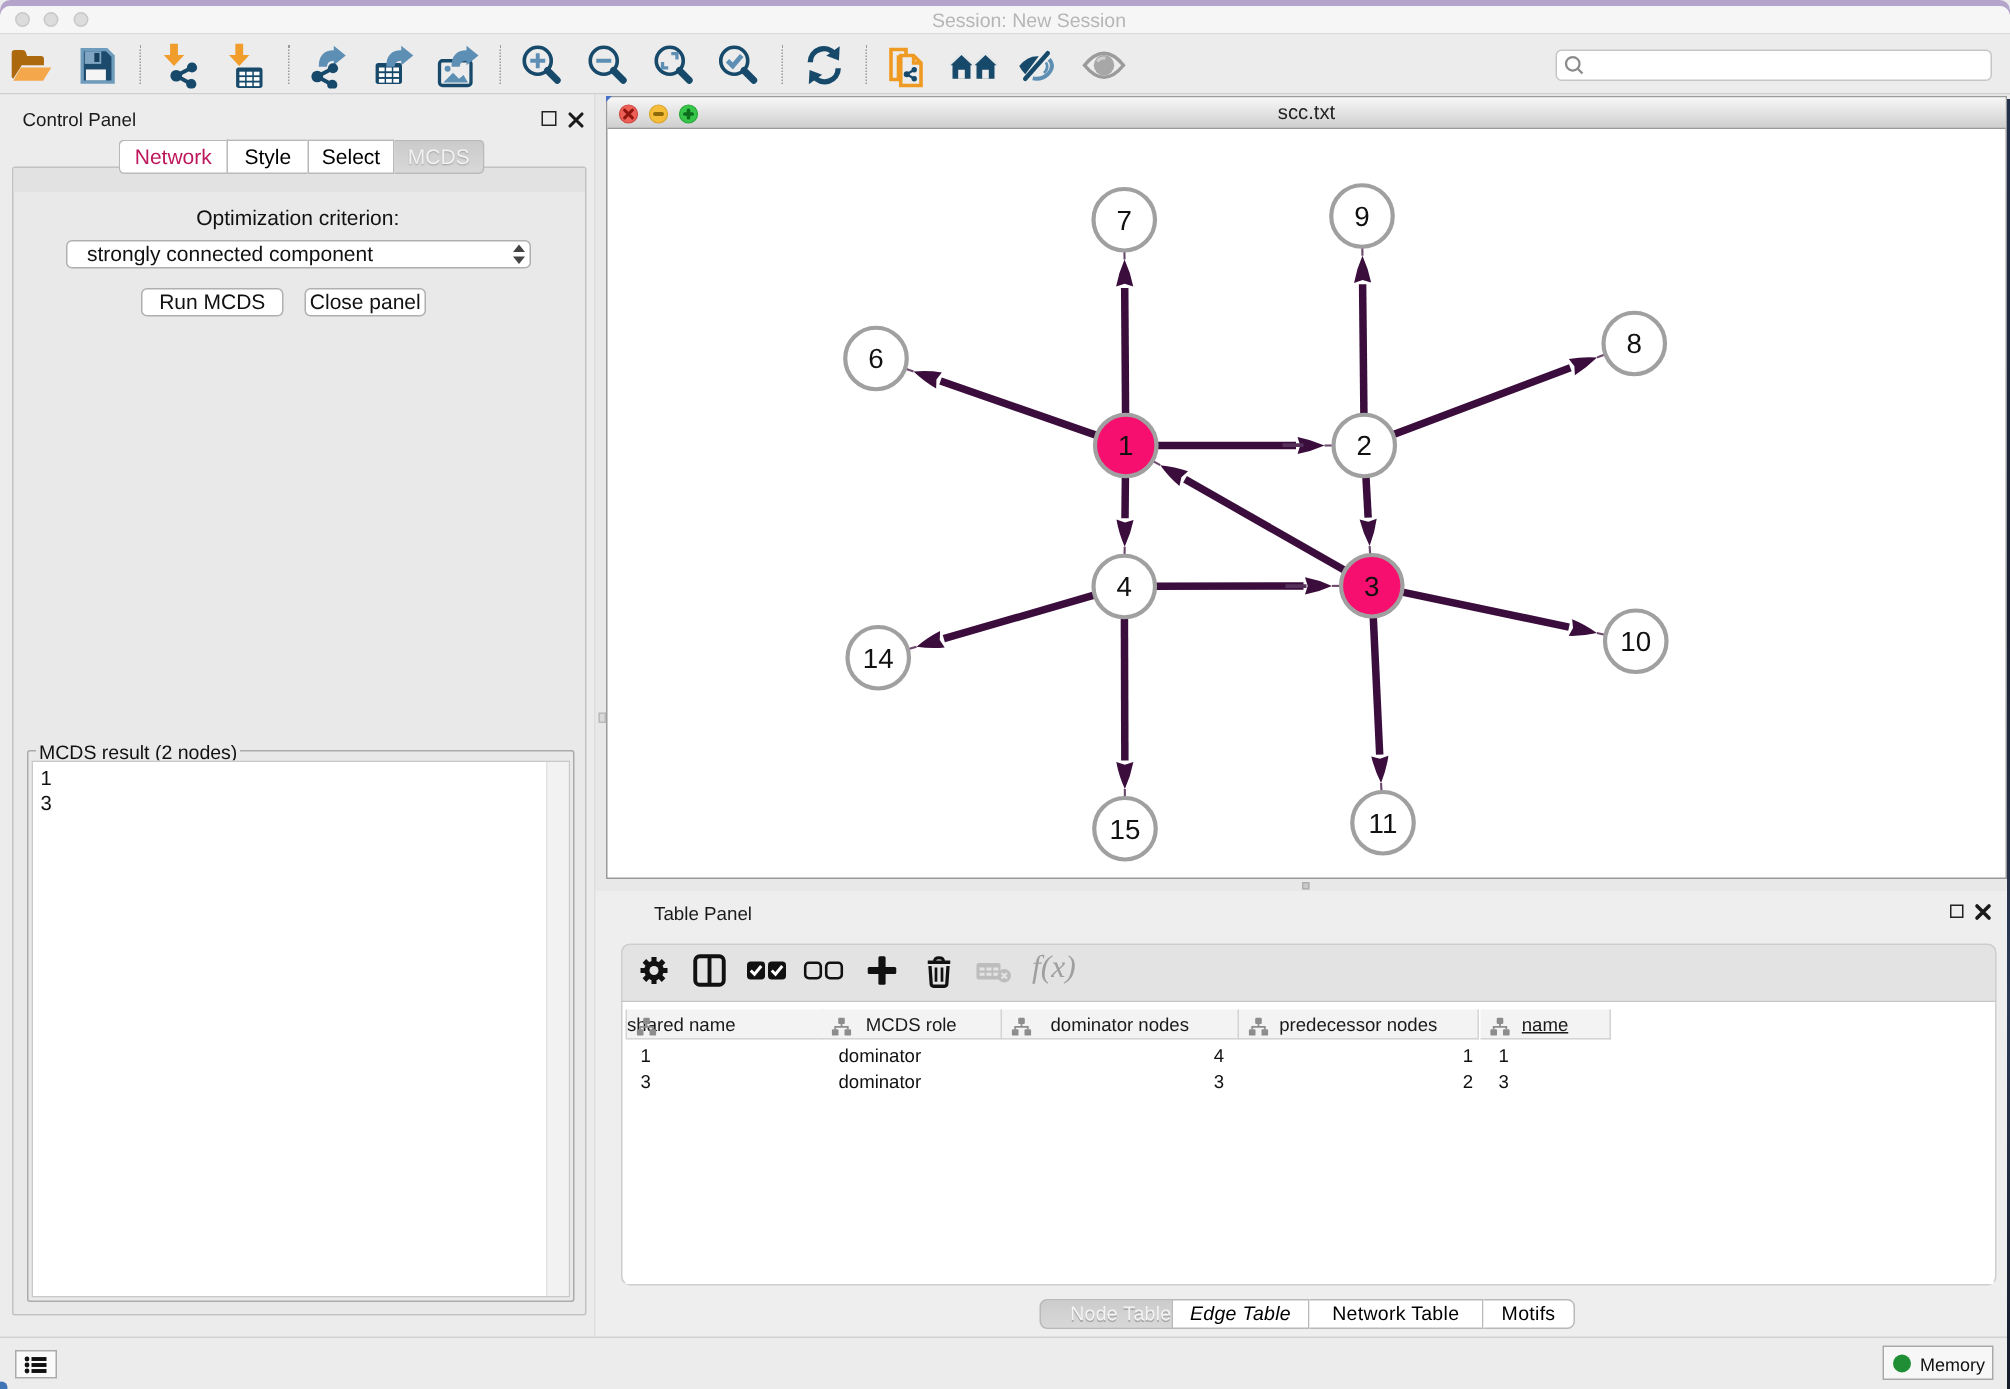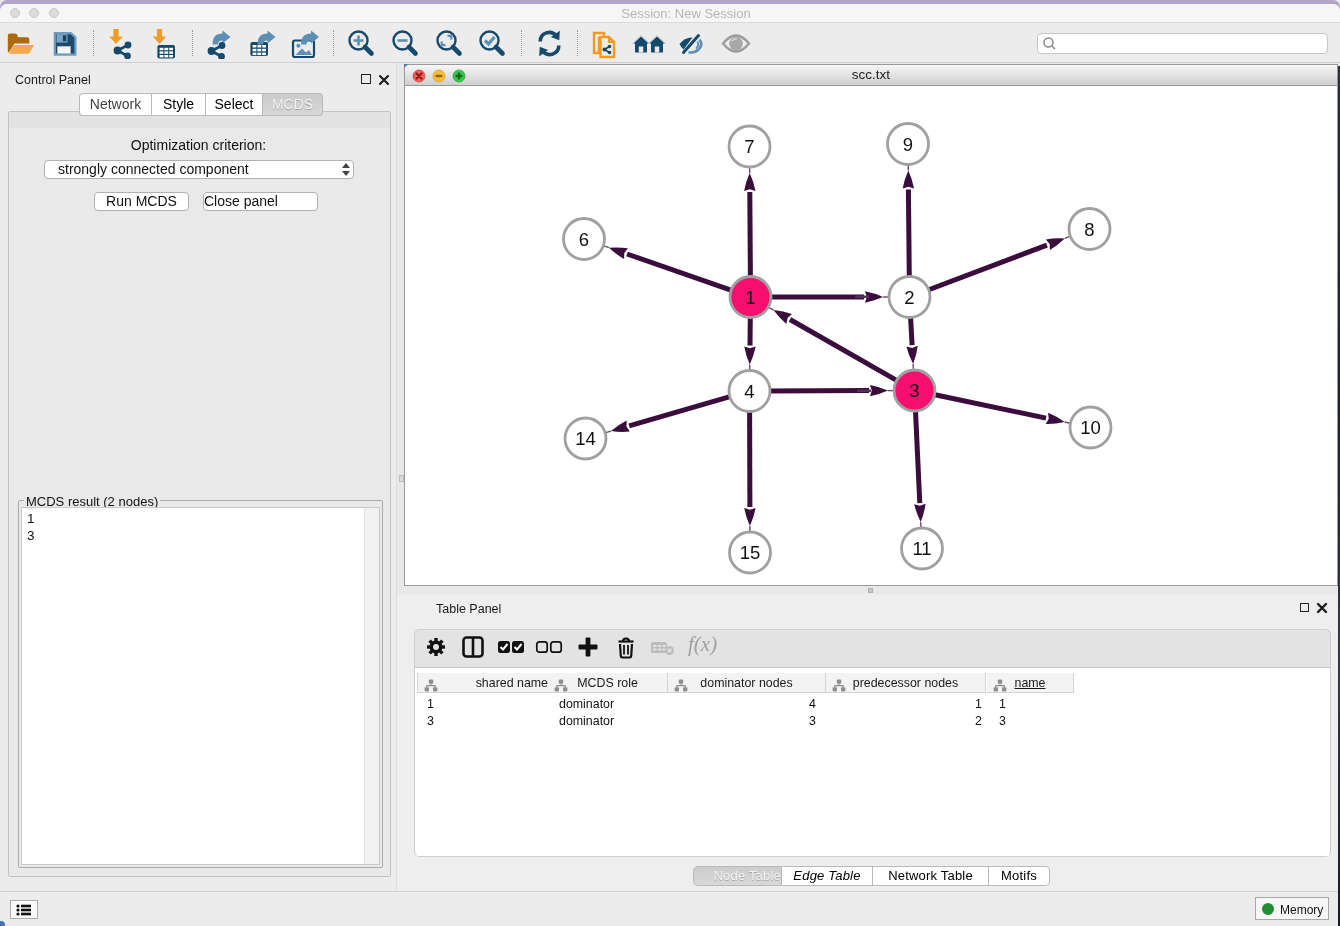--- a/index.html
+++ b/index.html
@@ -158,34 +158,34 @@
 <div class="abs" style="left:15px;top:73px;font-size:12.5px;color:#1a1a1a;">Control Panel</div>
 <div class="abs" style="left:361px;top:74px;width:10px;height:10px;border:1.5px solid #222;"></div>
 <svg class="abs" style="left:378px;top:74px;" width="12" height="12">
     <path d="M2 2 L10 10 M10 2 L2 10" stroke="#1a1a1a" stroke-width="2.1" stroke-linecap="round"></path>
   </svg>
 
 <div class="abs" style="left:8px;top:111px;width:383px;height:766px;background:#e9e9e9;border:1px solid #c2c2c2;border-radius:2px;"></div>
 <div class="abs" style="left:9px;top:112px;width:381px;height:16px;background:#e2e2e2;"></div>
 
 <div class="abs" style="left:79px;top:93px;height:23px;display:flex;font-size:14px;">
-  <div style="width:72px;background:#fff;border:1px solid #b9b9b9;border-right:none;border-radius:4px 0 0 4px;text-align:center;line-height:21px;color:#404040;">Network</div>
+  <div style="width:72px;background:#fff;border:1px solid #b9b9b9;border-right:none;border-radius:4px 0 0 4px;text-align:center;line-height:21px;color:#be185d;">Network</div>
   <div style="width:54px;background:#fff;border:1px solid #b9b9b9;border-right:none;text-align:center;line-height:21px;color:#000;">Style</div>
   <div style="width:58px;background:#fff;border:1px solid #b9b9b9;text-align:center;line-height:21px;color:#000;">Select</div>
   <div style="width:60px;background:linear-gradient(#cbcbcb,#d8d8d8);border:1px solid #b9b9b9;border-left:none;border-radius:0 4px 4px 0;text-align:center;line-height:21px;color:#f2f2f2;text-shadow:0 1px 1px #9f9f9f;">MCDS</div>
 </div>
 
 <div class="abs" style="left:0;top:137px;width:397px;text-align:center;font-size:14px;color:#111;">Optimization criterion:</div>
 <div class="abs" style="left:44px;top:160px;width:310px;height:19px;background:#fff;border:1px solid #b0b0b0;border-radius:4px;font-size:14px;color:#111;line-height:17px;padding-left:13px;">strongly connected component</div>
 <svg class="abs" style="left:340px;top:162px;" width="12" height="15">
     <path d="M6 1 L10 6 L2 6 Z" fill="#444"></path>
     <path d="M6 14 L10 9 L2 9 Z" fill="#444"></path>
   </svg>
 <div class="abs" style="left:94px;top:192px;width:95px;height:19px;background:#fff;border:1px solid #b0b0b0;border-radius:4px;font-size:14px;color:#111;text-align:center;line-height:17px;">Run MCDS</div>
-<div class="abs" style="left:203px;top:192px;width:115px;height:19px;background:#fff;border:1px solid #b0b0b0;border-radius:4px;font-size:14px;color:#111;line-height:17px;">Close panel</div>
+<div class="abs" style="left:203px;top:192px;width:81px;height:19px;background:#fff;border:1px solid #b0b0b0;border-radius:4px;font-size:14px;color:#111;text-align:center;line-height:17px;">Close panel</div>
 
 <div class="abs" style="left:18px;top:500px;width:365px;height:368px;border:1px solid #ababab;border-radius:2px;"></div>
 <div class="abs" style="left:24px;top:494px;background:#e9e9e9;padding:0 2px;font-size:13px;color:#111;">MCDS result (2 nodes)</div>
 <div class="abs" style="left:21px;top:507px;width:359px;height:358px;background:#fff;border:1px solid #c9c9c9;"></div>
 <div class="abs" style="left:364px;top:508px;width:15px;height:356px;background:#f2f2f2;border-left:1px solid #e2e2e2;"></div>
 <div class="abs" style="left:27px;top:511px;font-size:13.5px;color:#111;line-height:16.5px;">1<br>3</div>
 
 <div class="abs" style="left:397px;top:63px;width:941px;height:531px;background:#e8e8e8;"></div>
 <div class="abs" style="left:404px;top:64px;width:934px;height:522px;border:1px solid #9a9a9a;background:#fff;"></div>
 <div class="abs" style="left:405px;top:65px;width:932px;height:21px;background:linear-gradient(#f7f7f7,#cfcfcf);border-bottom:1px solid #999;"></div>
@@ -336,21 +336,21 @@
         <rect x="13.2" y="14.5" width="3.4" height="2"></rect>
       </g>
 <circle cx="20.5" cy="16.5" r="4.5" fill="#bdbdbd"></circle>
 <path d="M18.7 14.7 L22.3 18.3 M22.3 14.7 L18.7 18.3" stroke="#e3e3e3" stroke-width="1.4"></path>
     </svg>
     <div class="abs" style="left:688px;top:632px;font-family:'Liberation Serif',serif;font-style:italic;font-size:21px;color:#9f9f9f;"><i>f(x)</i></div>
   </div>
 
 <div id="table">
     <div class="abs" style="left:417px;top:672px;width:912px;height:184px;background:#fff;"></div>
-    <div class="abs" style="left:418px;top:673px;width:131px;height:20px;background:#f3f3f3;border-right:1px solid #d4d4d4;border-bottom:1px solid #d4d4d4;font-size:12.4px;color:#1a1a1a;line-height:20px;text-align:right;">shared name</div>
+    <div class="abs" style="left:418px;top:673px;width:131px;height:20px;background:#f3f3f3;border-right:1px solid #d4d4d4;border-bottom:1px solid #d4d4d4;font-size:12.4px;color:#1a1a1a;line-height:20px;text-align:left;">shared name</div>
     <div class="abs" style="left:424px;top:676px;"><svg width="14" height="13" viewBox="0 0 14 13" style="vertical-align:-2px">
         <rect x="4.8" y="0.5" width="4.4" height="4.2" rx="0.8" fill="#8d8d8d"></rect>
         <rect x="0.6" y="8.2" width="4.4" height="4.2" rx="0.8" fill="#8d8d8d"></rect>
         <rect x="9" y="8.2" width="4.4" height="4.2" rx="0.8" fill="#8d8d8d"></rect>
         <path d="M7 4.7 L7 6.6 M2.8 8.2 L2.8 6.6 L11.2 6.6 L11.2 8.2" stroke="#8d8d8d" stroke-width="1.2" fill="none"></path>
       </svg></div>
     <div class="abs" style="left:548px;top:673px;width:120px;height:20px;background:#f3f3f3;border-right:1px solid #d4d4d4;border-bottom:1px solid #d4d4d4;font-size:12.4px;color:#1a1a1a;line-height:20px;text-align:center;">MCDS role</div>
     <div class="abs" style="left:554px;top:676px;"><svg width="14" height="13" viewBox="0 0 14 13" style="vertical-align:-2px">
         <rect x="4.8" y="0.5" width="4.4" height="4.2" rx="0.8" fill="#8d8d8d"></rect>
         <rect x="0.6" y="8.2" width="4.4" height="4.2" rx="0.8" fill="#8d8d8d"></rect>

